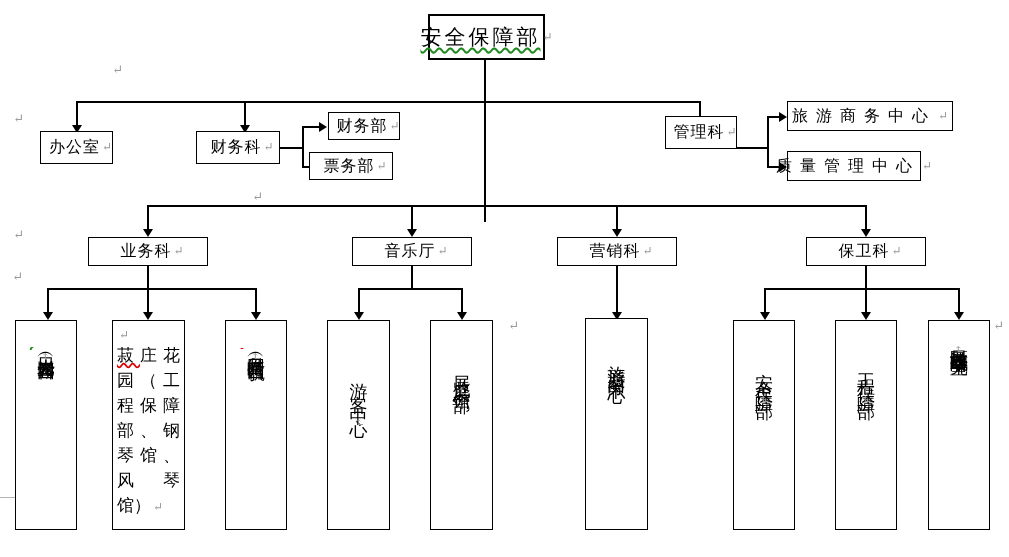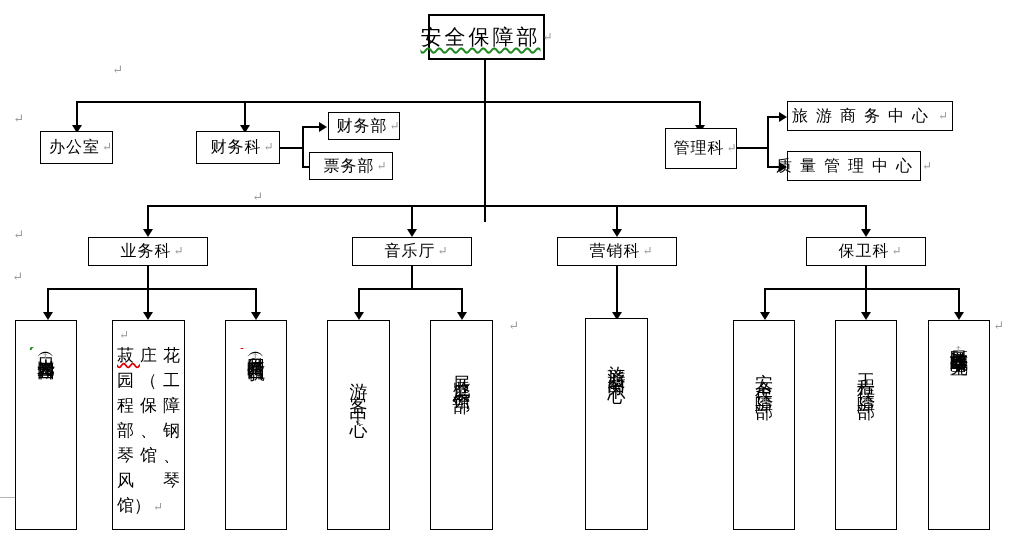--- a/index.html
+++ b/index.html
@@ -109,21 +109,21 @@
       <span class="pilc">↵</span>
   </div>
   <div class="box hbox lv" style="left:328px;top:112px;width:72px;height:28px">
     <span>财务部</span>
       <span class="pilc">↵</span>
   </div>
   <div class="box hbox lv" style="left:309px;top:152px;width:84px;height:28px">
     <span>票务部</span>
       <span class="pilc">↵</span>
   </div>
-  <div class="box hbox lv" style="left:665px;top:128px;width:72px;height:41px">
+  <div class="box hbox lv" style="left:665px;top:116px;width:72px;height:33px">
     <span>管理科</span>
       <span class="pilc">↵</span>
   </div>
   <div class="box hbox wide" style="left:787px;top:101px;width:166px;height:30px">
     <span>旅游商务中心</span>
       <span class="pilc">↵</span>
   </div>
   <div class="box hbox wide" style="left:787px;top:151px;width:134px;height:30px">
     <span>质量管理中心</span>
       <span class="pilc">↵</span>

